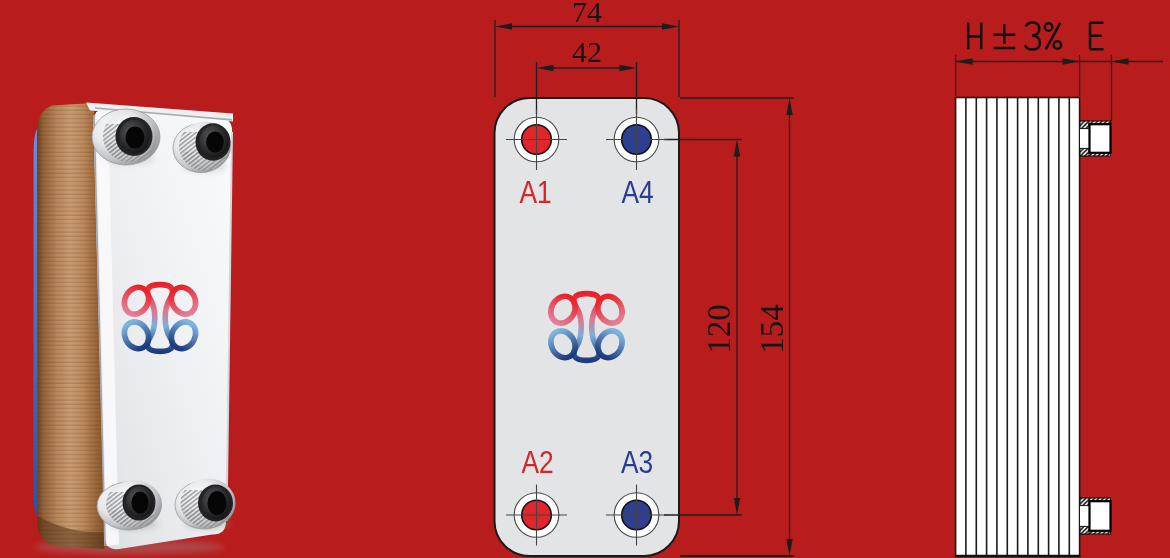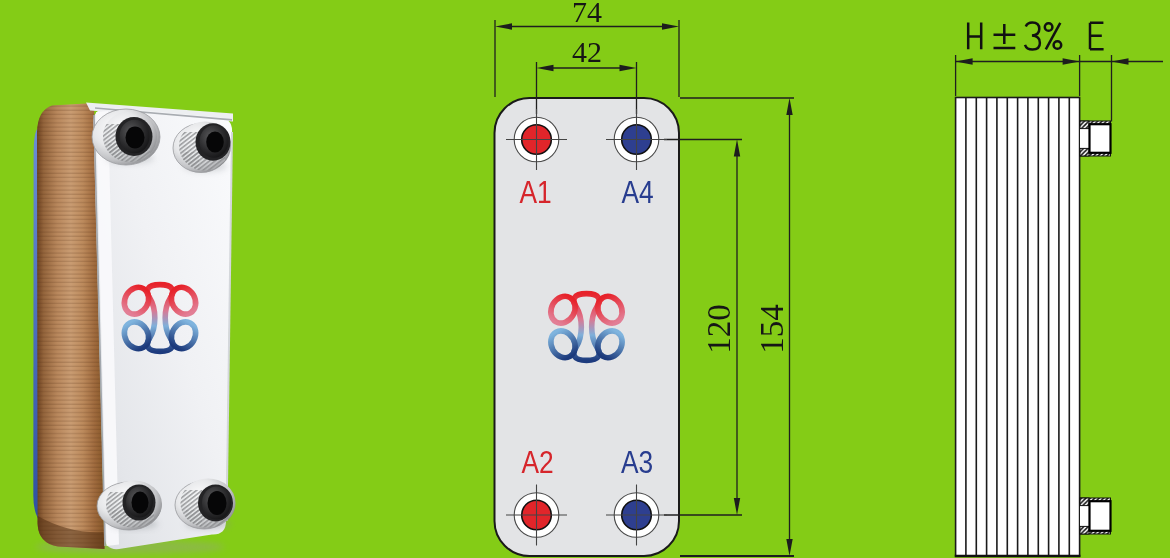--- a/index.html
+++ b/index.html
@@ -1,16 +1,16 @@
 <!DOCTYPE html>
 <html><head>
 <meta charset="utf-8">
 <style>
 html,body{margin:0;padding:0;background:#ffffff;}
-#c{position:relative;width:1170px;height:558px;overflow:hidden;background:#84cc16;}
+#c{position:relative;width:1170px;height:558px;overflow:hidden;background:#b91c1c;}
 text{font-family:"Liberation Sans",sans-serif;}
 .ser{font-family:"Liberation Serif",serif;}
 </style>
 </head>
 <body>
 <div id="c">
 <svg width="1170" height="558" viewBox="0 0 1170 558">
 <defs>
   <linearGradient id="copperG" x1="0" y1="0" x2="1" y2="0">
     <stop offset="0" stop-color="#6e4220"></stop>

